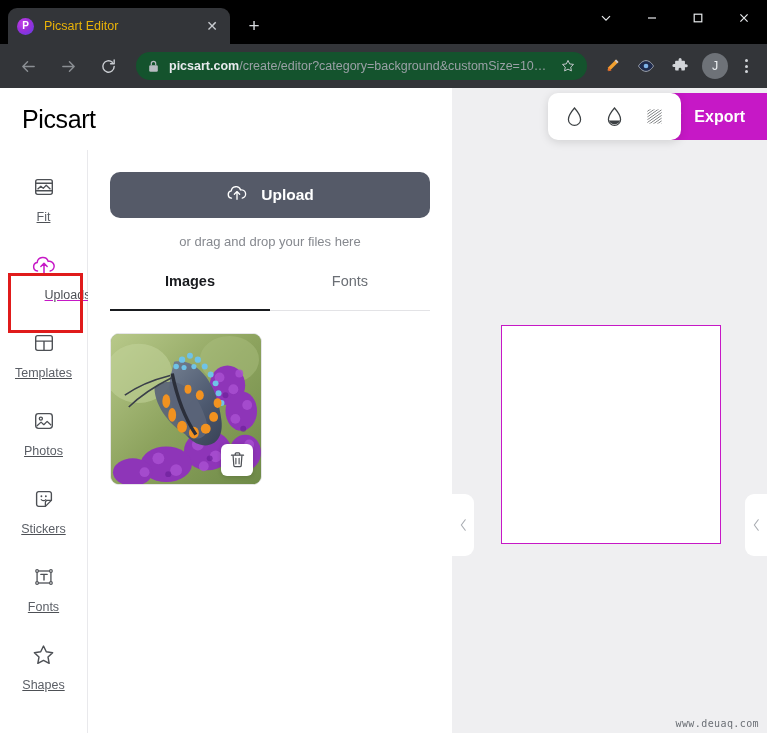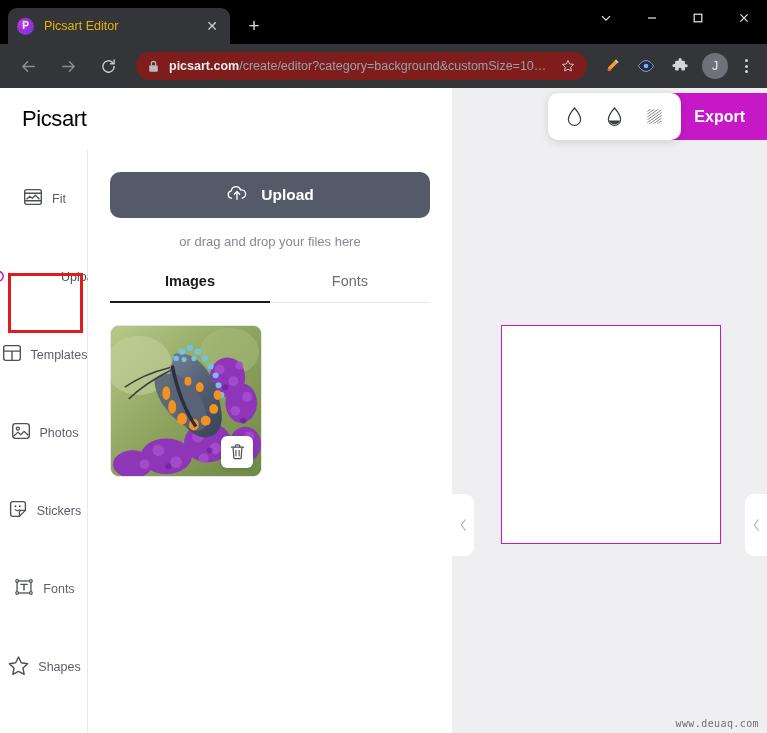--- a/index.html
+++ b/index.html
@@ -60,21 +60,21 @@
     height: 44px; background: #333539;
     display: flex; align-items: center; padding: 0 8px;
   }
   .nav-btn {
     width: 30px; height: 30px; margin: 0 5px;
     display: flex; align-items: center; justify-content: center;
     color: #c9ccd1; border-radius: 50%;
   }
   .nav-btn.dim { color: #8b8f94; }
   .omnibox {
-    flex: 1; height: 28px; background: #7f1d1d; border-radius: 14px;
+    flex: 1; height: 28px; background: #14532d; border-radius: 14px;
     display: flex; align-items: center; padding: 0 12px; margin: 0 8px;
     min-width: 0;
   }
   .lock-icon { color: #b8bcc2; margin-right: 10px; flex: 0 0 auto; display:flex; }
   .url { font-size: 12.5px; white-space: nowrap; overflow: hidden; min-width: 0; }
   .url .host { color: #e8eaed; font-weight: bold; }
   .url .path { color: #9aa0a6; }
   .star { color: #c9ccd1; margin-left: auto; padding-left: 8px; flex: 0 0 auto; display:flex; }
   .tb-icon {
     width: 26px; height: 26px; margin: 0 4px;
@@ -99,21 +99,21 @@
     position: absolute; left: 0; top: 88px;
     width: 767px; height: 645px;
     background: #efeff1; overflow: hidden;
   }
 
   .app-header {
     position: absolute; left: 0; top: 0;
     width: 452px; height: 62px; background: #ffffff;
     display: flex; align-items: center; padding-left: 22px;
   }
-  .logo { font-size: 22px; letter-spacing: -0.4px; color: #000; font-weight: 500; }
+  .logo { font-size: 25px; letter-spacing: -0.4px; color: #000; font-weight: 500; }
 
   
   .fx-panel {
     position: absolute; right: 86px; top: 5px;
     height: 47px; width: 133px;
     background: #fff; border-radius: 10px;
     box-shadow: 0 2px 10px rgba(0,0,0,0.13);
     display: flex; align-items: center; justify-content: space-around;
     padding: 0 6px; z-index: 6;
   }
@@ -128,23 +128,24 @@
   .export-label { color: #fff; font-size: 16px; font-weight: bold; }
 
   
   .rail {
     position: absolute; left: 0; top: 62px;
     width: 88px; height: 583px; background: #ffffff;
     border-right: 1px solid #e9e9ec;
     padding-top: 10px;
   }
   .rail-item {
-    height: 78px; display: flex; flex-direction: row;
+    height: 78px; display: flex; flex-direction: column;
     align-items: center; justify-content: center; gap: 7px;
     color: #4d5055;
+    text-decoration: underline;
   }
   .rail-item .ri-label { font-size: 12.5px; color: #5b5f66; }
   .rail-item.active { color: #c618c6; }
   .rail-item.active .ri-label { color: #4d5055; margin-left: 48px; }
   .rail-highlight {
     position: absolute; left: 8px; top: 185px;
     width: 75px; height: 60px;
     border: 3px solid #e01b1b; pointer-events: none; z-index: 3;
   }
 
@@ -162,21 +163,21 @@
   .upload-btn .ub-label { font-size: 15.5px; font-weight: bold; }
   .drag-hint {
     text-align: center; color: #86898f; font-size: 13px;
     margin-top: 16px;
   }
   .tabs-row {
     display: flex; margin-top: 24px;
     border-bottom: 1px solid #e3e3e6;
   }
   .p-tab {
-    flex: 1; text-align: center; padding-bottom: 12px;
+    flex: 1; text-align: center; padding-bottom: 20px;
     font-size: 14.5px; color: #6b6f75;
   }
   .p-tab.active { color: #191b1f; font-weight: bold; border-bottom: 2px solid #191b1f; margin-bottom: -1px; }
   .thumbs { margin-top: 22px; display: flex; flex-wrap: wrap; gap: 12px; }
   .thumb {
     width: 152px; height: 152px; border-radius: 9px;
     border: 1px solid #e6e6e9; position: relative; overflow: hidden;
     background: #8fa86a;
   }
   .thumb-art { position: absolute; inset: 0; }

